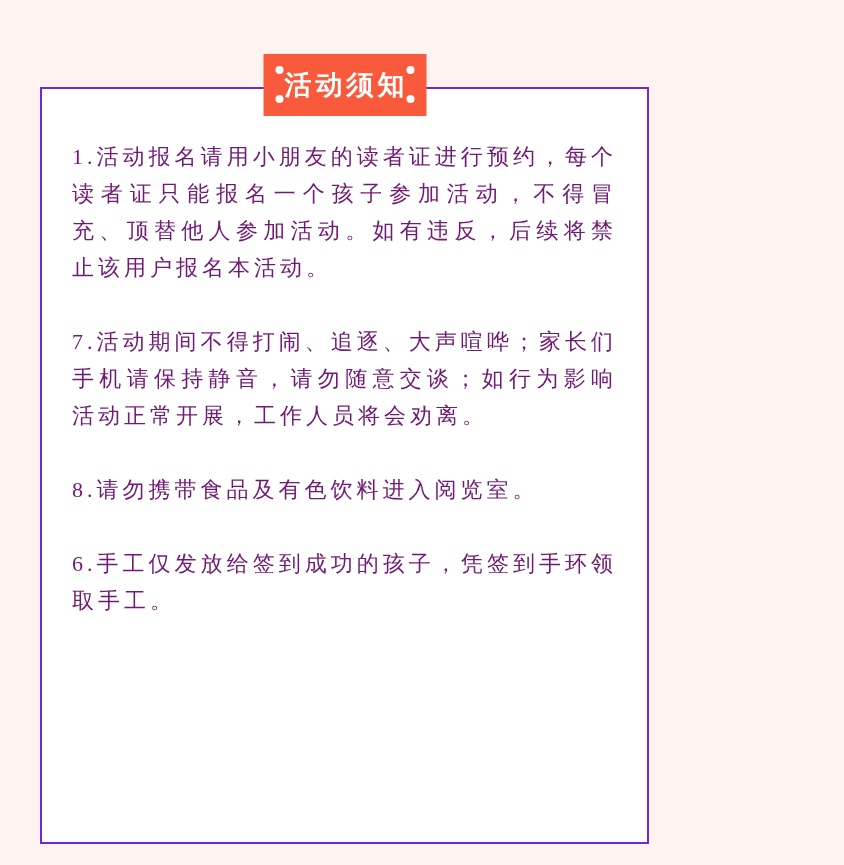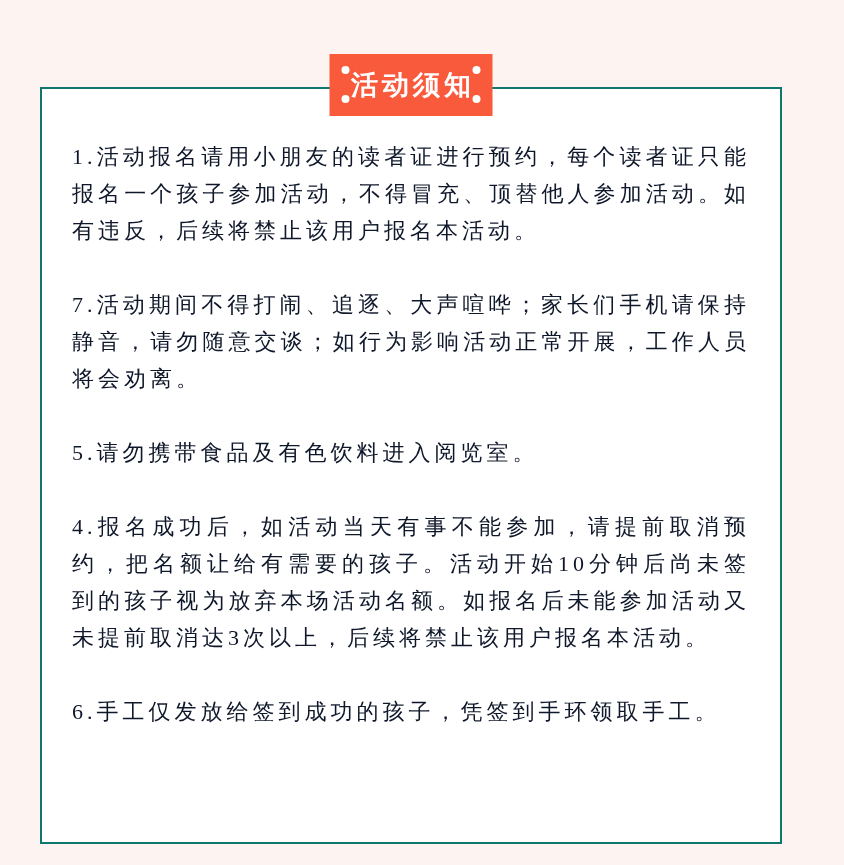--- a/index.html
+++ b/index.html
@@ -12,25 +12,25 @@
     position: relative;
     width: 844px;
     height: 865px;
     background: #fdf3f0;
     overflow: hidden;
   }
   .notice-card {
     position: absolute;
     left: 40px;
     top: 87px;
-    width: 742px;
+    width: 609px;
     height: 757px;
     box-sizing: border-box;
     background: #ffffff;
-    border: 2px solid #0f766e;
+    border: 2px solid #6d28d9;
     padding: 49px 30px 30px 30px;
   }
   .notice-badge {
     position: absolute;
     top: -35px;
     left: 50%;
     transform: translateX(-50%);
     width: 163px;
     height: 62px;
     background: #fa5a3c;
@@ -54,21 +54,21 @@
   }
   .badge-dot.tl { left: 12px;  top: 12px; }
   .badge-dot.bl { left: 12px;  bottom: 13px; }
   .badge-dot.tr { right: 12px; top: 12px; }
   .badge-dot.br { right: 12px; bottom: 13px; }
   .notice-body p {
     margin: 0 0 37px 0;
     font-size: 22px;
     line-height: 37px;
     letter-spacing: 4px;
-    color: #0f172a;
+    color: #701a75;
     text-align: justify;
   }
   .notice-body p:last-child {
     margin-bottom: 0;
   }
 </style>
 </head>
 <body>
 
 <div class="page">
@@ -78,19 +78,18 @@
       <span class="badge-dot tl"></span>
       <span class="badge-dot bl"></span>
       <span class="badge-dot tr"></span>
       <span class="badge-dot br"></span>
       <span>活动须知</span>
     </div>
 
     <div class="notice-body">
       <p>1.活动报名请用小朋友的读者证进行预约，每个读者证只能报名一个孩子参加活动，不得冒充、顶替他人参加活动。如有违反，后续将禁止该用户报名本活动。</p>
       <p>7.活动期间不得打闹、追逐、大声喧哗；家长们手机请保持静音，请勿随意交谈；如行为影响活动正常开展，工作人员将会劝离。</p>
-      <p>5.请勿携带食品及有色饮料进入阅览室。</p>
-      <p>4.报名成功后，如活动当天有事不能参加，请提前取消预约，把名额让给有需要的孩子。活动开始10分钟后尚未签到的孩子视为放弃本场活动名额。如报名后未能参加活动又未提前取消达3次以上，后续将禁止该用户报名本活动。</p>
+      <p>8.请勿携带食品及有色饮料进入阅览室。</p>
       <p>6.手工仅发放给签到成功的孩子，凭签到手环领取手工。</p>
     </div>
 
   </div>
 </div>
 
 </body></html>

